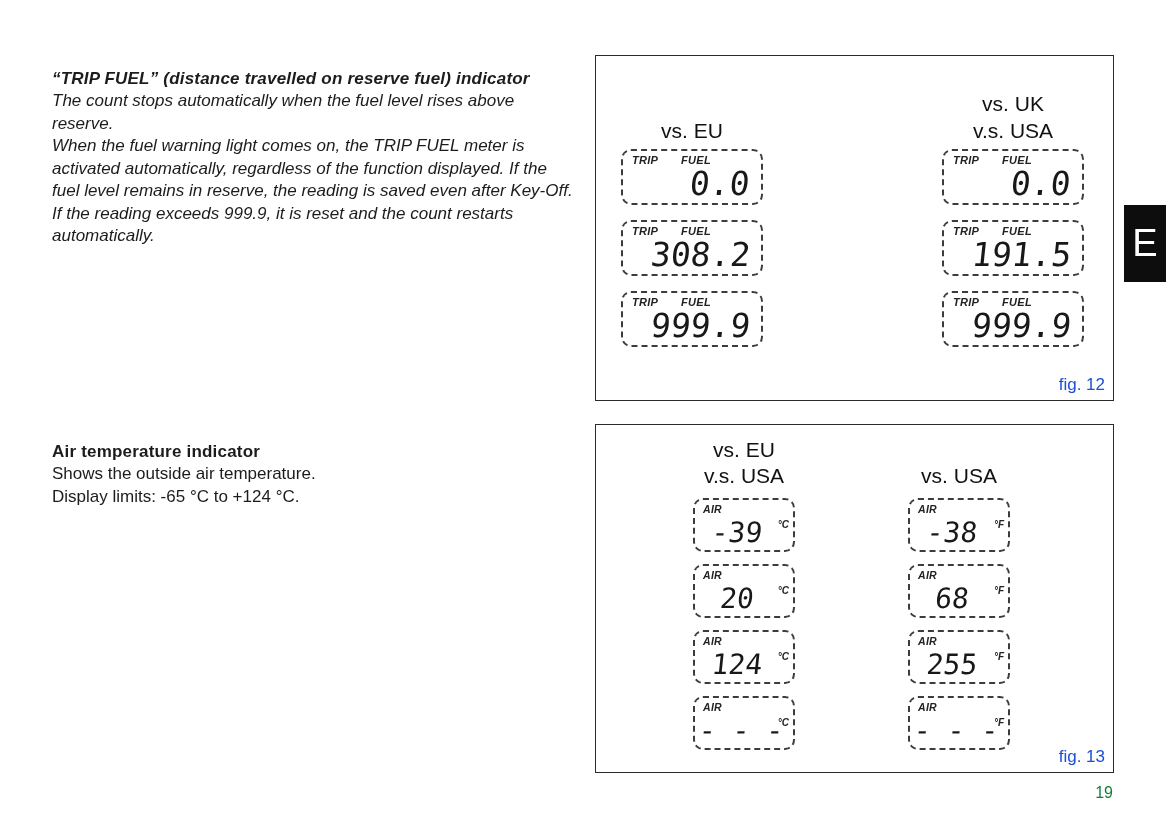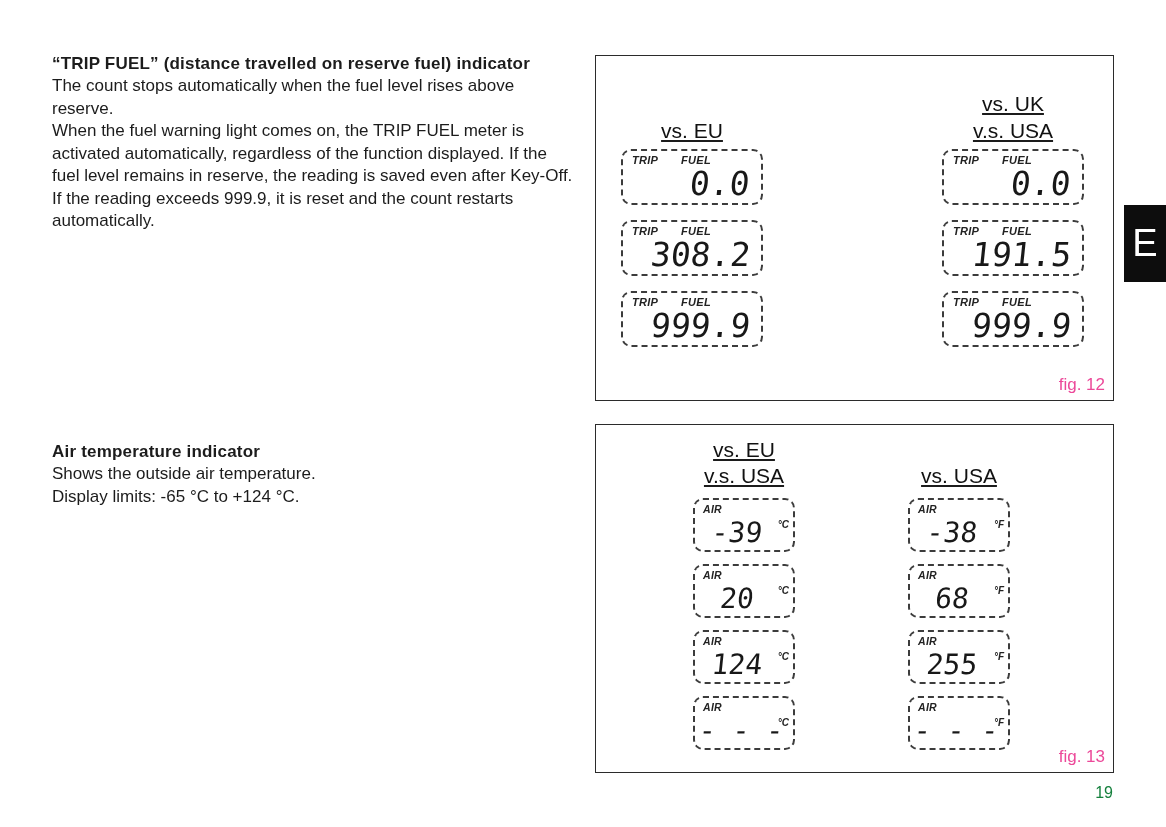--- a/index.html
+++ b/index.html
@@ -4,32 +4,32 @@
 <style>
   * { margin:0; padding:0; box-sizing:border-box; }
   html,body { background:#ffffff; }
   .page {
     position:relative; width:1166px; height:827px; background:#ffffff;
     font-family:"Liberation Sans", sans-serif; color:#1c1c1c; overflow:hidden;
   }
 
   
   .text-block { position:absolute; left:52px; width:524px; }
-  .sec1 { top:52px; }
+  .sec1 { top:67px;font-style:italic; }
   .sec2 { top:440px; }
   .heading { font-size:17px; font-weight:bold; line-height:23px; letter-spacing:0.2px; }
   .para { font-size:17px; line-height:22.5px; }
 
   
   .fig { position:absolute; left:595px; width:519px; border:1.5px solid #2b2b2b; background:#fff; }
   .fig12 { top:55px; height:346px; }
   .fig13 { top:424px; height:349px; }
-  .fig-caption { position:absolute; right:8px; bottom:5px; font-size:17px; color:#ec4899; }
-
-  .fig-col { position:absolute; top:0;text-decoration:underline; }
+  .fig-caption { position:absolute; right:8px; bottom:5px; font-size:17px; color:#1d4ed8; }
+
+  .fig-col { position:absolute; top:0; }
   .fig12 .col-eu    { left:25px;  width:142px; }
   .fig12 .col-ukusa { left:346px; width:142px; }
   .fig13 .col-euusa { left:97px;  width:102px; }
   .fig13 .col-usa   { left:312px; width:102px; }
 
   .col-header {
     display:flex; flex-direction:column; justify-content:flex-end; align-items:center;
     font-size:21px; color:#111; text-align:center;
   }
   .fig12 .col-header { height:88px; margin-bottom:5px; line-height:27px; }

